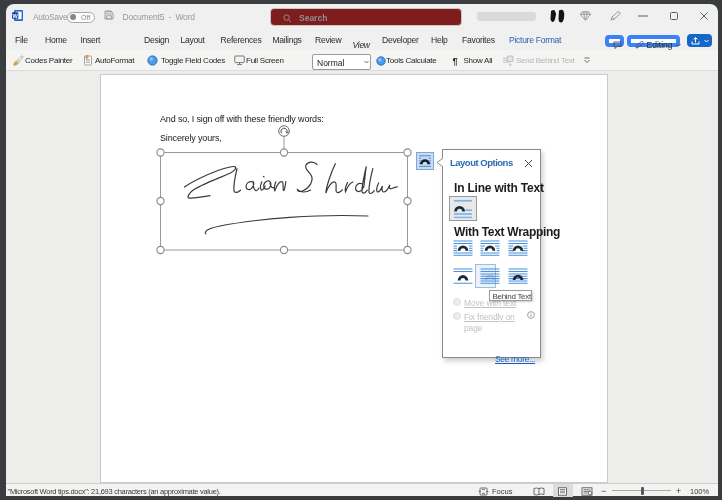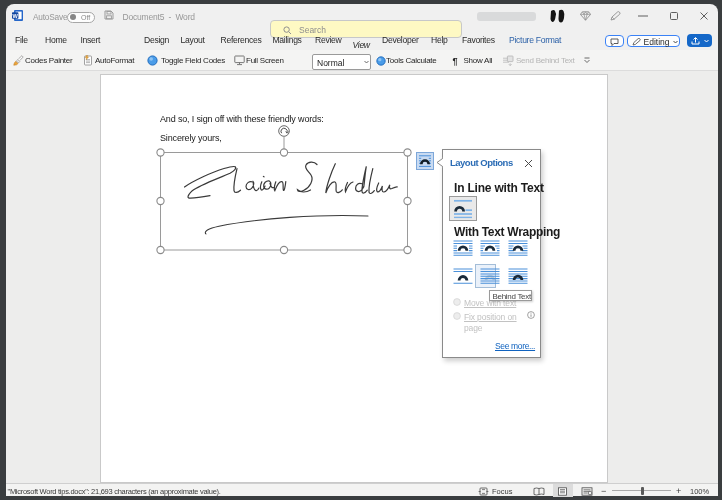--- a/index.html
+++ b/index.html
@@ -2,21 +2,21 @@
 <html><head>
 <meta charset="utf-8">
 <style>
 * { margin:0; padding:0; box-sizing:border-box; }
 html,body { width:722px; height:500px; overflow:hidden; }
 body { background:#3a3d3f; font-family:"Liberation Sans", sans-serif; position:relative; }
 .abs { position:absolute; }
 #win { position:absolute; left:6px; top:4px; width:712px; height:492px; background:#f0f0f0; border-radius:8px 8px 0 0; }
 .tgray { position:absolute; color:#979797; font-size:9px; }
 .mi { position:absolute; font-size:8.6px; color:#2b2b2b; letter-spacing:-0.3px; }
-.btn { position:absolute; border:1px solid #3b82f6; border-radius:4px; background:#fdfdfd; }
+.btn { position:absolute; border:4px solid #3b82f6; border-radius:4px; background:#fdfdfd; }
 .ti { position:absolute; font-size:8px; color:#252525; letter-spacing:-0.25px; }
 #toolbar { position:absolute; left:6px; top:50px; width:712px; height:21px; border-bottom:1px solid #dcdcdc; background:#f4f4f3; }
 #docarea { position:absolute; left:6px; top:71px; width:712px; height:412px; background:#ededec; overflow:hidden; }
 #page { position:absolute; left:94px; top:3px; width:508px; height:409px; background:#ffffff; border:1px solid #c9c9c9; }
 .doctext { position:absolute; color:#191919; font-size:9px; letter-spacing:-0.15px; }
 #statusbar { position:absolute; left:6px; top:483px; width:712px; height:13px; background:#f3f3f2; border-top:1px solid #cfcfcf; font-size:7.5px; color:#3a3a3a; }
 #panel { position:absolute; left:442px; top:149px; width:99px; height:209px; background:#ffffff; border:1px solid #8a8a8a; box-shadow:2px 3px 5px rgba(0,0,0,0.2); }
 .phead { position:absolute; color:#1c1c1c; font-size:12px; font-weight:bold; letter-spacing:-0.3px; }
 .gray-dis { position:absolute; color:#c2c2c2; font-size:8.5px; letter-spacing:-0.15px; }
 </style>
@@ -34,21 +34,21 @@
 <div class="abs" style="left:67px; top:11.5px; width:28px; height:11px; border:1px solid #a7a7a7; border-radius:6px; background:#fdfdfd;">
   <div class="abs" style="left:2px; top:1.5px; width:6px; height:6px; border-radius:50%; background:#868686;"></div>
   <span class="abs" style="left:13px; top:1px; font-size:7px; color:#8a8a8a;">Off</span>
 </div>
 <svg class="abs" style="left:104px; top:10px;" width="10" height="10" viewBox="0 0 10 10">
   <path d="M1,1 h6 l2,2 v6 h-8 z" fill="none" stroke="#9b9b9b" stroke-width="1"></path>
   <rect x="3" y="1.4" width="4" height="2.6" fill="none" stroke="#9b9b9b" stroke-width="0.9"></rect>
   <rect x="2.6" y="5.8" width="4.8" height="3" fill="none" stroke="#9b9b9b" stroke-width="0.9"></rect>
 </svg>
 <span class="tgray" style="left:122.5px; top:11.5px; font-size:8.5px; letter-spacing:-0.2px;">Document5&nbsp; -&nbsp; Word</span>
-<div class="abs" style="left:270px; top:20px; width:192px; height:18px; border:1px solid #c7c8c9; border-radius:4px; background:#fef9c3;">
+<div class="abs" style="left:270px; top:8px; width:192px; height:18px; border:1px solid #c7c8c9; border-radius:4px; background:#7f1d1d;font-weight:bold;">
   <svg class="abs" style="left:12px; top:4.5px;" width="9" height="9" viewBox="0 0 9 9">
     <circle cx="3.6" cy="3.6" r="2.7" fill="none" stroke="#8f8f8f" stroke-width="1"></circle>
     <line x1="5.8" y1="5.8" x2="8" y2="8" stroke="#8f8f8f" stroke-width="1"></line>
   </svg>
   <span class="abs" style="left:28px; top:4px; font-size:8.5px; color:#8e8e8e;">Search</span>
 </div>
 <div class="abs" style="left:477px; top:12px; width:59px; height:9px; background:#d9dadb; border-radius:3px;"></div>
 <svg class="abs" style="left:550px; top:9px;" width="16" height="14" viewBox="0 0 16 14">
   <path d="M1,2 q3,-2 4,0 q1.5,2 0.5,6 q-0.5,4 -2.5,5 q-2,0.5 -2.5,-3 z" fill="#141414"></path>
   <path d="M9,1.5 q3,-1.5 4.5,0.5 q1.5,3 0.5,7 q-1,4.5 -3,4.5 q-2.5,0 -2.5,-4 z" fill="#141414"></path>
@@ -279,27 +279,27 @@
   <path d="M6.1,12 a3.9,3.9 0 0 1 7.8,0" fill="none" stroke="#1b2b3a" stroke-width="2.8"></path>
 </svg>
 
 <svg class="abs" style="left:453px; top:298px;" width="8" height="8" viewBox="0 0 8 8">
     <circle cx="4" cy="4" r="3.4" fill="#ededed" stroke="#d5d5d5" stroke-width="0.8"></circle>
   </svg>
 <span class="gray-dis" style="left:464px; top:298px; text-decoration:underline;">Move with text</span>
 <svg class="abs" style="left:453px; top:311.5px;" width="8" height="8" viewBox="0 0 8 8">
     <circle cx="4" cy="4" r="3.4" fill="#ededed" stroke="#d5d5d5" stroke-width="0.8"></circle>
   </svg>
-<span class="gray-dis" style="left:464px; top:311.5px;"><u>Fix position on</u></span>
+<span class="gray-dis" style="left:464px; top:311.5px;"><u>Fix friendly on</u></span>
 <span class="gray-dis" style="left:464px; top:322.5px;">page</span>
 <svg class="abs" style="left:526.5px; top:310.5px;" width="8" height="8" viewBox="0 0 8 8">
   <circle cx="4" cy="4" r="3.4" fill="none" stroke="#8a8a8a" stroke-width="0.8"></circle>
   <path d="M4,3.4 v2.4 M4,1.8 v0.8" stroke="#8a8a8a" stroke-width="0.9"></path>
 </svg>
-<span class="abs" style="left:495px; top:341px; color:#0f62bf; font-size:8.5px; letter-spacing:-0.35px; text-decoration:underline;text-align:center;">See more...</span>
+<span class="abs" style="left:495px; top:354px; color:#0f62bf; font-size:8.5px; letter-spacing:-0.35px; text-decoration:underline;text-align:center;">See more...</span>
 
 <div class="abs" style="left:489px; top:289.5px; width:43px; height:11px; background:#ffffff; border:1px solid #9a9a9a; box-shadow:1px 1px 2px rgba(0,0,0,0.2);">
   <span class="abs" style="left:2.5px; top:1.2px; font-size:8px; color:#444444; letter-spacing:-0.3px; white-space:nowrap;">Behind Text</span>
 </div>
 
 <div id="statusbar">
   <span class="abs" style="left:1.5px; top:3px; letter-spacing:-0.28px;">"Microsoft Word tips.docx": 21,693 characters (an approximate value).</span>
   <svg class="abs" style="left:472px; top:2.5px;" width="11" height="9" viewBox="0 0 11 9">
     <rect x="2" y="1" width="7" height="7" rx="0.8" fill="none" stroke="#4a4a4a" stroke-width="0.8"></rect>
     <path d="M0.6,4.5 h2 M8.4,4.5 h2 M4,2.6 l3,0 M4,6.4 l3,0" stroke="#4a4a4a" stroke-width="0.7"></path>

